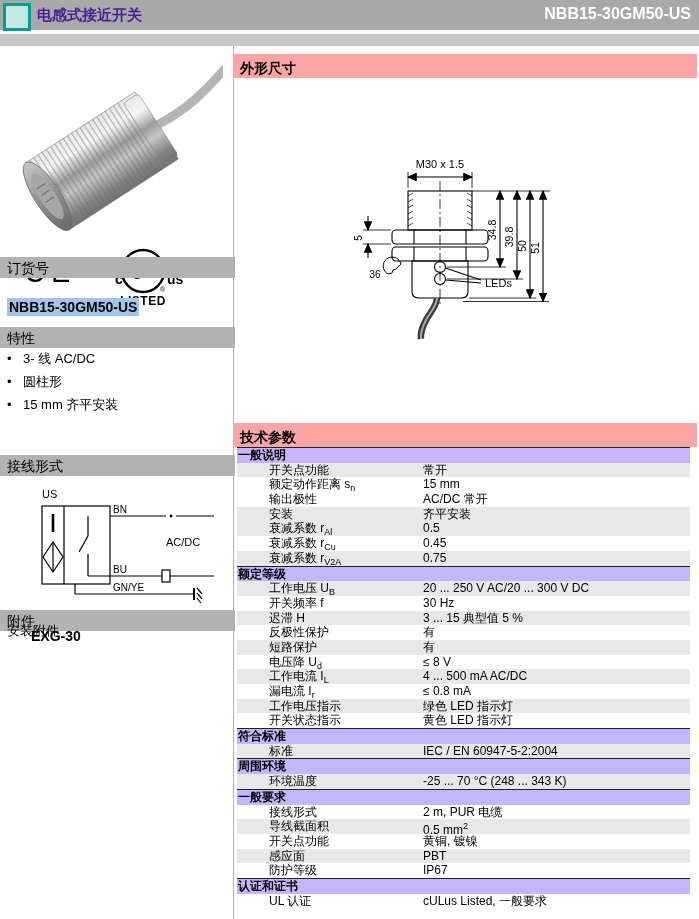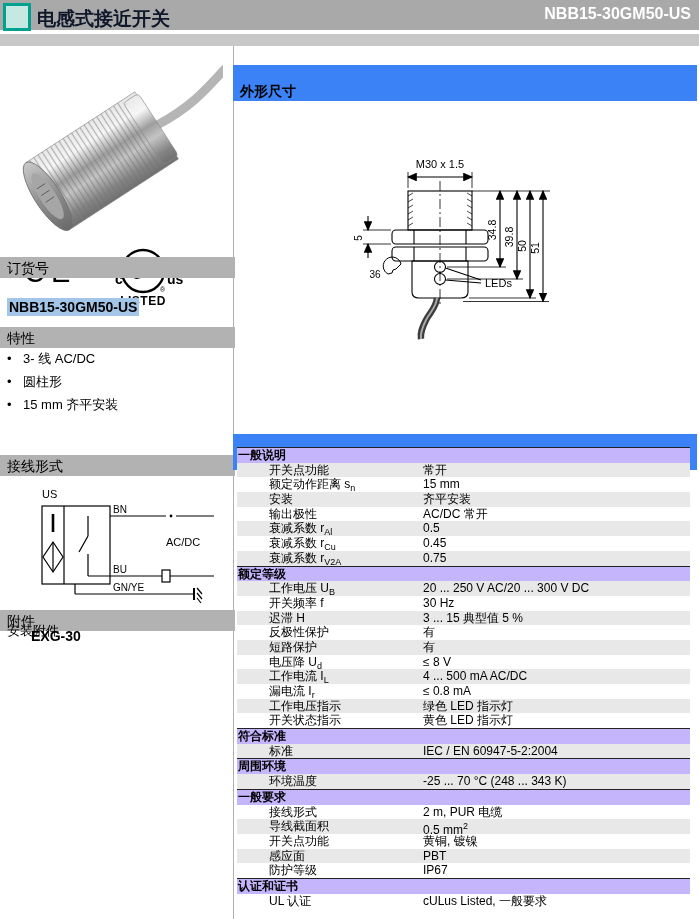--- a/index.html
+++ b/index.html
@@ -1,31 +1,31 @@
 <!DOCTYPE html>
 <html><head>
 <meta charset="utf-8">
 <style>
   html,body{margin:0;padding:0;background:#fff;}
   .page{position:relative;width:699px;height:919px;background:#fff;overflow:hidden;
         font-family:"Liberation Sans",sans-serif;color:#000;}
   
   .topbar{position:absolute;left:0;top:0;width:699px;height:30px;background:#a9a9a9;}
   .teal-box{position:absolute;left:3px;top:3px;width:22px;height:22px;background:#c5e9e2;border:3px solid #00a18f;}
-  .topbar-title{position:absolute;left:37px;top:6px;font-size:19px;font-weight:bold;color:#0f172a;}
+  .topbar-title{position:absolute;left:37px;top:6px;font-size:15px;font-weight:bold;color:#4c1d95;}
   .topbar-model{position:absolute;right:8px;top:5px;font-size:16px;font-weight:bold;color:#ffffff;}
   .substrip{position:absolute;left:0;top:34px;width:699px;height:12px;background:#c8c8c8;}
   .col-divider{position:absolute;left:233px;top:46px;width:1px;height:873px;background:#b0b0b0;}
   
   .left-col{position:absolute;left:0;top:46px;width:228px;height:873px;}
   .right-col{position:absolute;left:237px;top:50px;width:453px;height:869px;}
   .sec-bar{position:absolute;left:0;width:228px;height:15px;background:#b2b2b2;
            font-size:14px;font-weight:normal;padding:3px 0 3px 7px;box-sizing:content-box;}
-  .rsec-bar{position:absolute;left:-4px;width:457px;height:15px;background:#3b82f6;
-           font-size:14px;font-weight:bold;padding:18px 0 3px 7px;margin-top:11px;}
+  .rsec-bar{position:absolute;left:-4px;width:457px;height:15px;background:#fca5a5;
+           font-size:14px;font-weight:bold;padding:6px 0 3px 7px;}
   .order-value{position:absolute;left:7px;top:253px;font-size:14px;font-weight:bold;}
   .order-value span{background:#a3c6e8;padding:1px 2px;}
   .feat-list{position:absolute;left:7px;top:304px;width:215px;}
   .feat-item{display:flex;font-size:13px;line-height:17px;margin-bottom:6px;}
   .feat-item .bullet{width:16px;font-size:13px;}
   .acc-model{position:absolute;left:7px;top:582px;font-size:14px;font-weight:bold;padding-left:24px;}
   .acc-desc{position:absolute;left:7px;top:576px;font-size:13px;}
   .photo{position:absolute;left:8px;top:6px;}
   .ce-mark{position:absolute;left:24px;top:210px;font-size:29px;letter-spacing:6px;font-weight:normal;}
   .ul-mark{position:absolute;left:98px;top:200px;}
@@ -239,28 +239,28 @@
     <div class="spec-table">
         <div class="t-ghead">一般说明</div>
         <div class="t-row shaded">
           <span class="t-label">开关点功能</span>
           <span class="t-value">常开</span>
         </div>
         <div class="t-row">
           <span class="t-label">额定动作距离  s<sub>n</sub></span>
           <span class="t-value">15 mm</span>
         </div>
+        <div class="t-row">
+          <span class="t-label">输出极性</span>
+          <span class="t-value">AC/DC 常开</span>
+        </div>
         <div class="t-row shaded">
           <span class="t-label">安装</span>
           <span class="t-value">齐平安装</span>
         </div>
-        <div class="t-row">
-          <span class="t-label">输出极性</span>
-          <span class="t-value">AC/DC 常开</span>
-        </div>
         <div class="t-row shaded">
           <span class="t-label">衰减系数 r<sub>Al</sub></span>
           <span class="t-value">0.5</span>
         </div>
         <div class="t-row">
           <span class="t-label">衰减系数 r<sub>Cu</sub></span>
           <span class="t-value">0.45</span>
         </div>
         <div class="t-row shaded">
           <span class="t-label">衰减系数 r<sub>V2A</sub></span>

